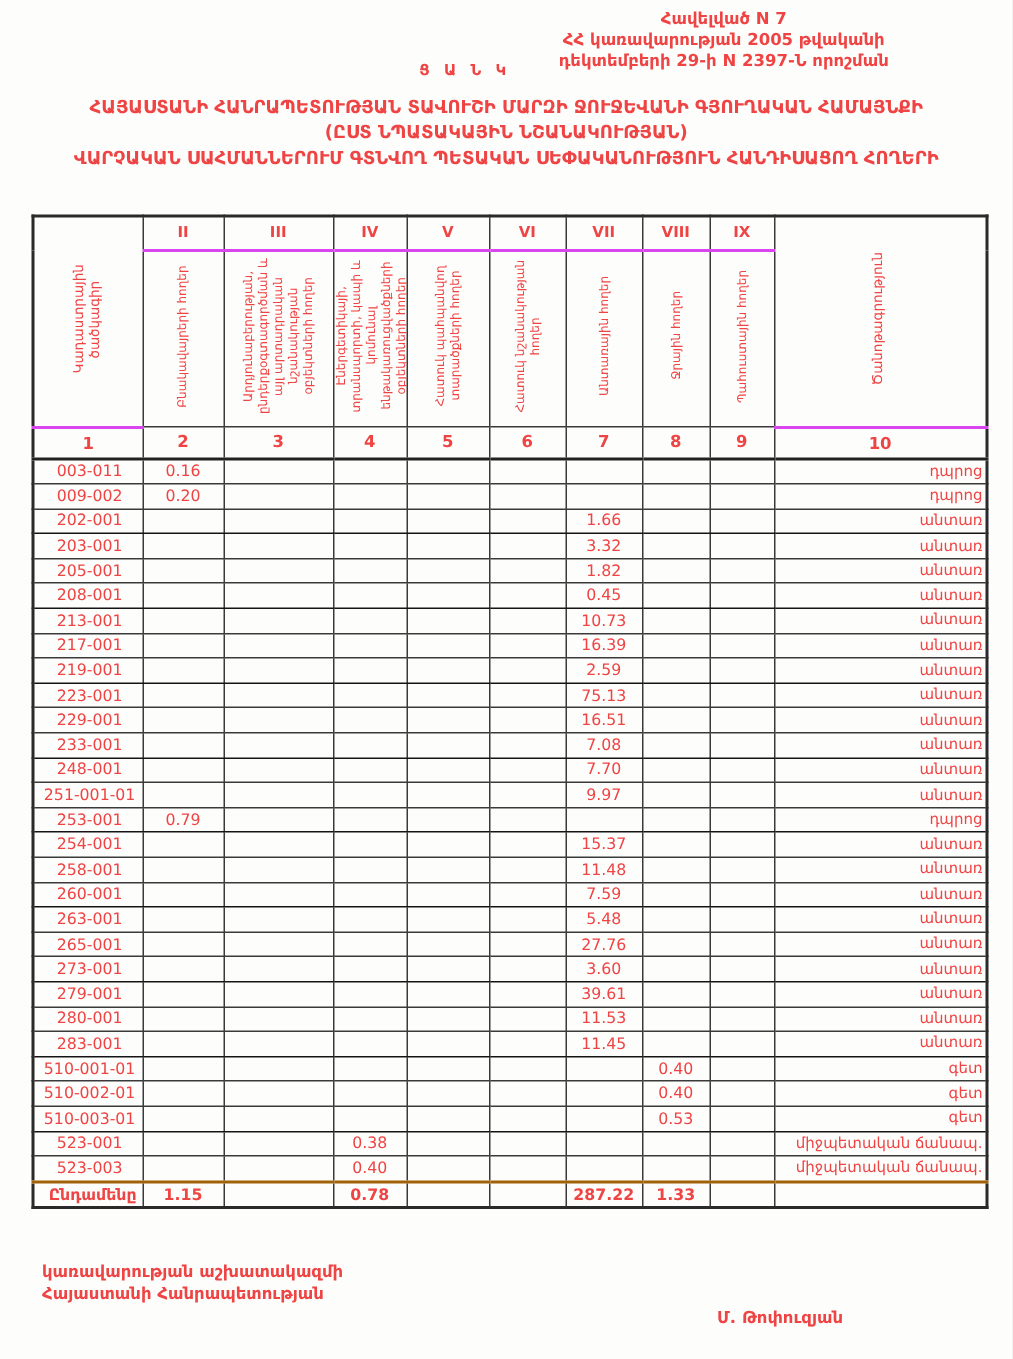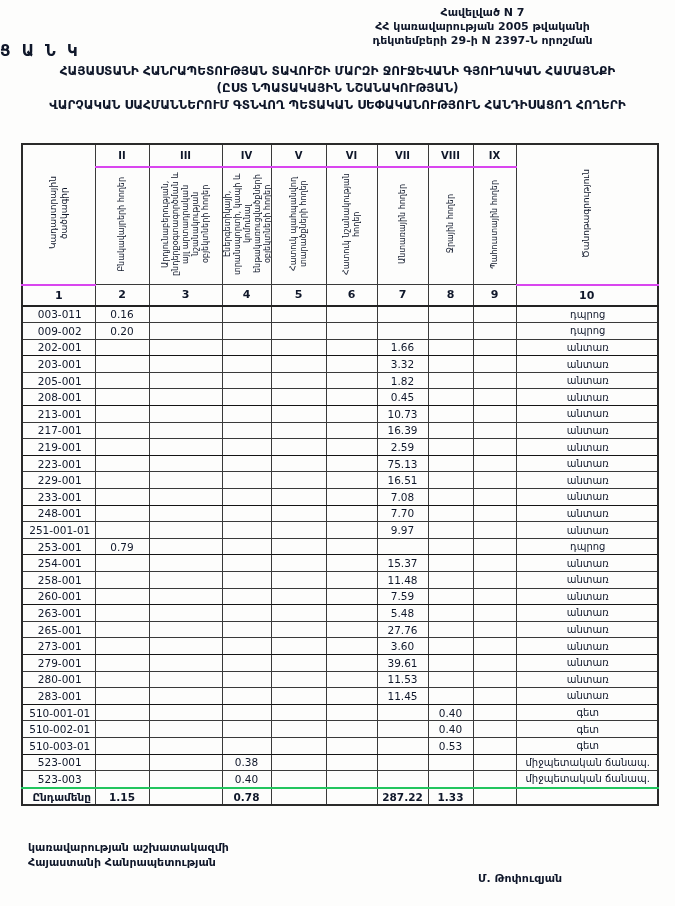--- a/index.html
+++ b/index.html
@@ -2,30 +2,30 @@
 <html><head>
 <meta charset="utf-8">
 <style>
   html,body{margin:0;padding:0;background:#e8e8e8;}
   .page{
     position:relative;
     width:675px;height:906px;
     margin:0 auto;
     background:#fdfdfc;
     font-family:"DejaVu Sans", sans-serif;
-    color:#0f172a;
+    color:#ef4444;
     overflow:hidden;
   }
   .appendix{
     position:absolute;top:6px;left:295px;width:375px;
     text-align:center;font-size:11px;font-weight:700;line-height:1.28;
   }
   .doc-title{
     position:absolute;top:42px;left:0;width:620px;
-    font-size:15px;font-weight:700;letter-spacing:3px;
+    text-align:center;font-size:10px;font-weight:700;letter-spacing:3px;
   }
   .doc-subtitle{
     position:absolute;top:63px;left:0;width:675px;
     text-align:center;font-size:12px;font-weight:700;line-height:1.4;
   }
   table.land{
     position:absolute;left:21px;top:143px;
     width:637px;table-layout:fixed;
     border-collapse:collapse;
     border:2px solid #2a2a2a;
@@ -41,23 +41,23 @@
     writing-mode:vertical-rl;transform:rotate(180deg);
     display:inline-block;
     font-size:8px;font-weight:400;line-height:1.25;
     max-height:106px;white-space:normal;text-align:center;
   }
   .vert.single{font-size:9px;}
   tr.numbers th{height:17px;font-size:11px;font-weight:700;border-top:1px solid #222;border-bottom:2px solid #222;}
   tbody td{height:15.6px;font-size:10.5px;font-weight:400;padding:0 2px;}
   td.code{text-align:center;padding-left:4px;}
   td.val{text-align:center;}
-  td.note{text-align:center;padding-left:4px;font-size:10px;}
+  td.note{text-align:right;padding-left:4px;font-size:10px;}
   tbody tr:nth-child(3n) td{border-bottom-color:#141414;}
-  tr.total td{font-weight:700;border-top:2px solid #22c55e;}
+  tr.total td{font-weight:700;border-top:2px solid #a16207;}
   tr.total td.code{padding-left:8px;}
   .footer-left{
     position:absolute;top:841px;left:28px;
     font-size:11px;font-weight:700;line-height:1.32;
   }
   .footer-right{
     position:absolute;top:872px;left:478px;
     font-size:11px;font-weight:700;
   }
 </style>

